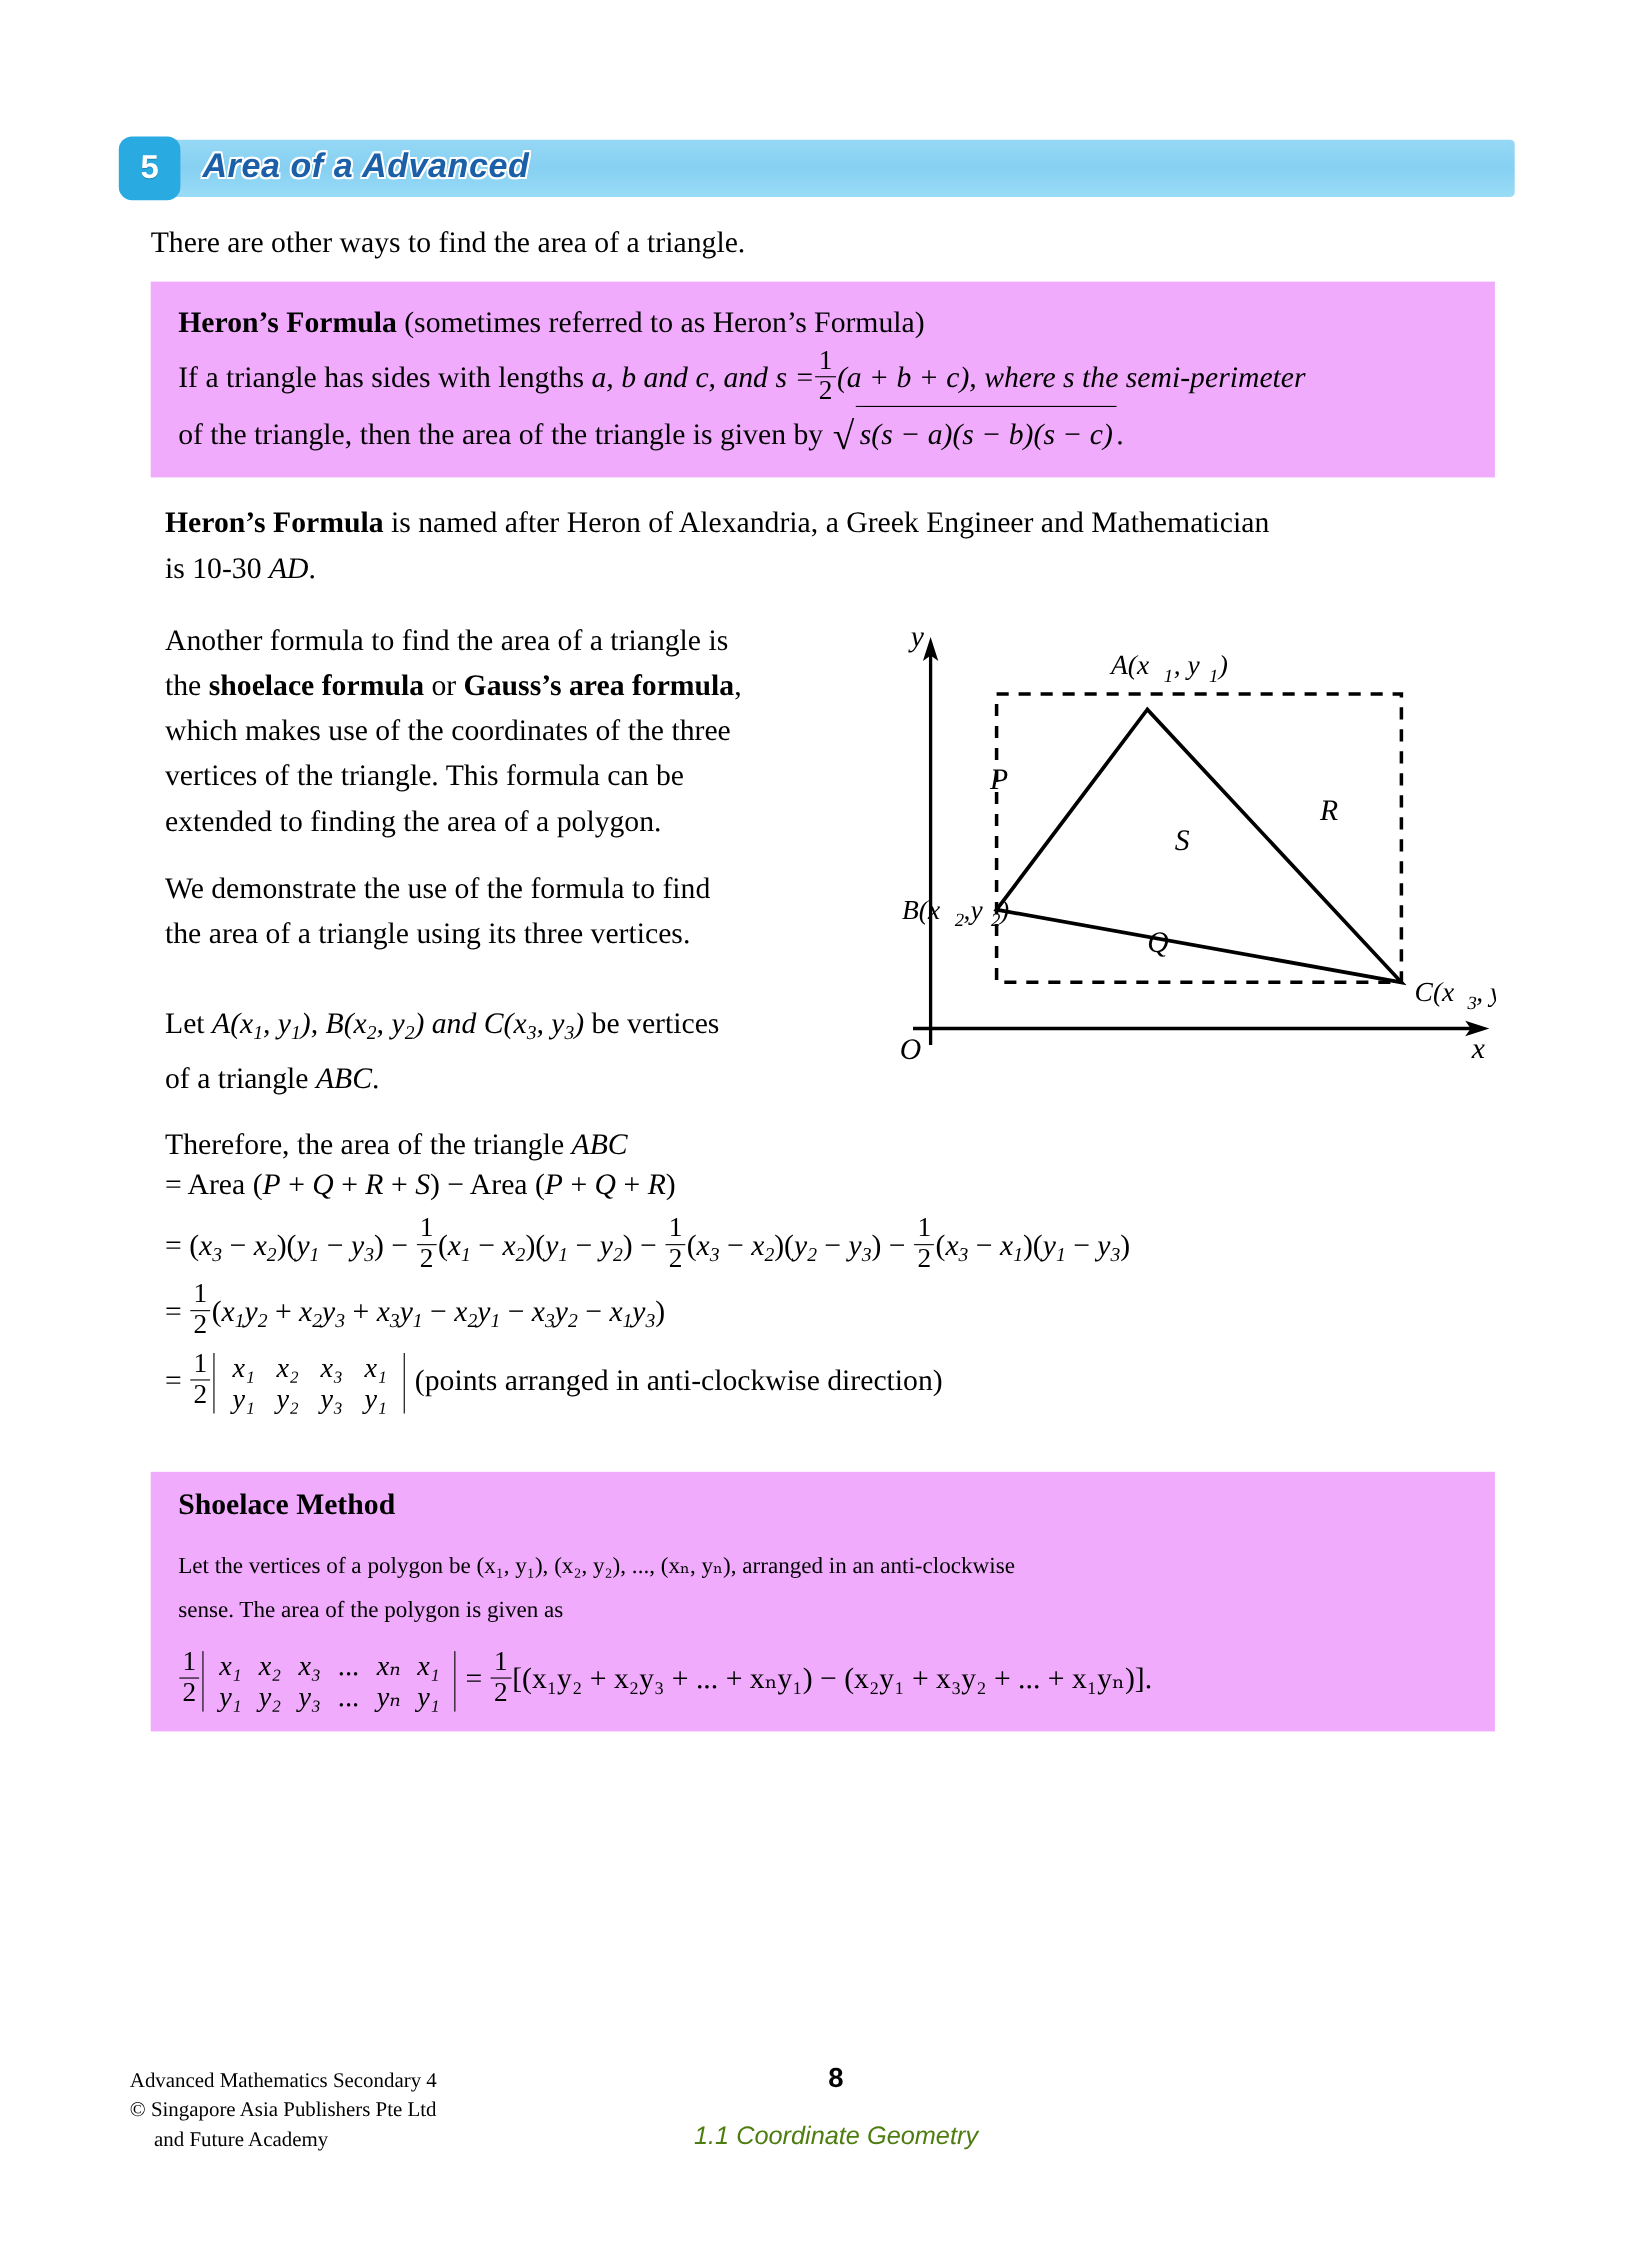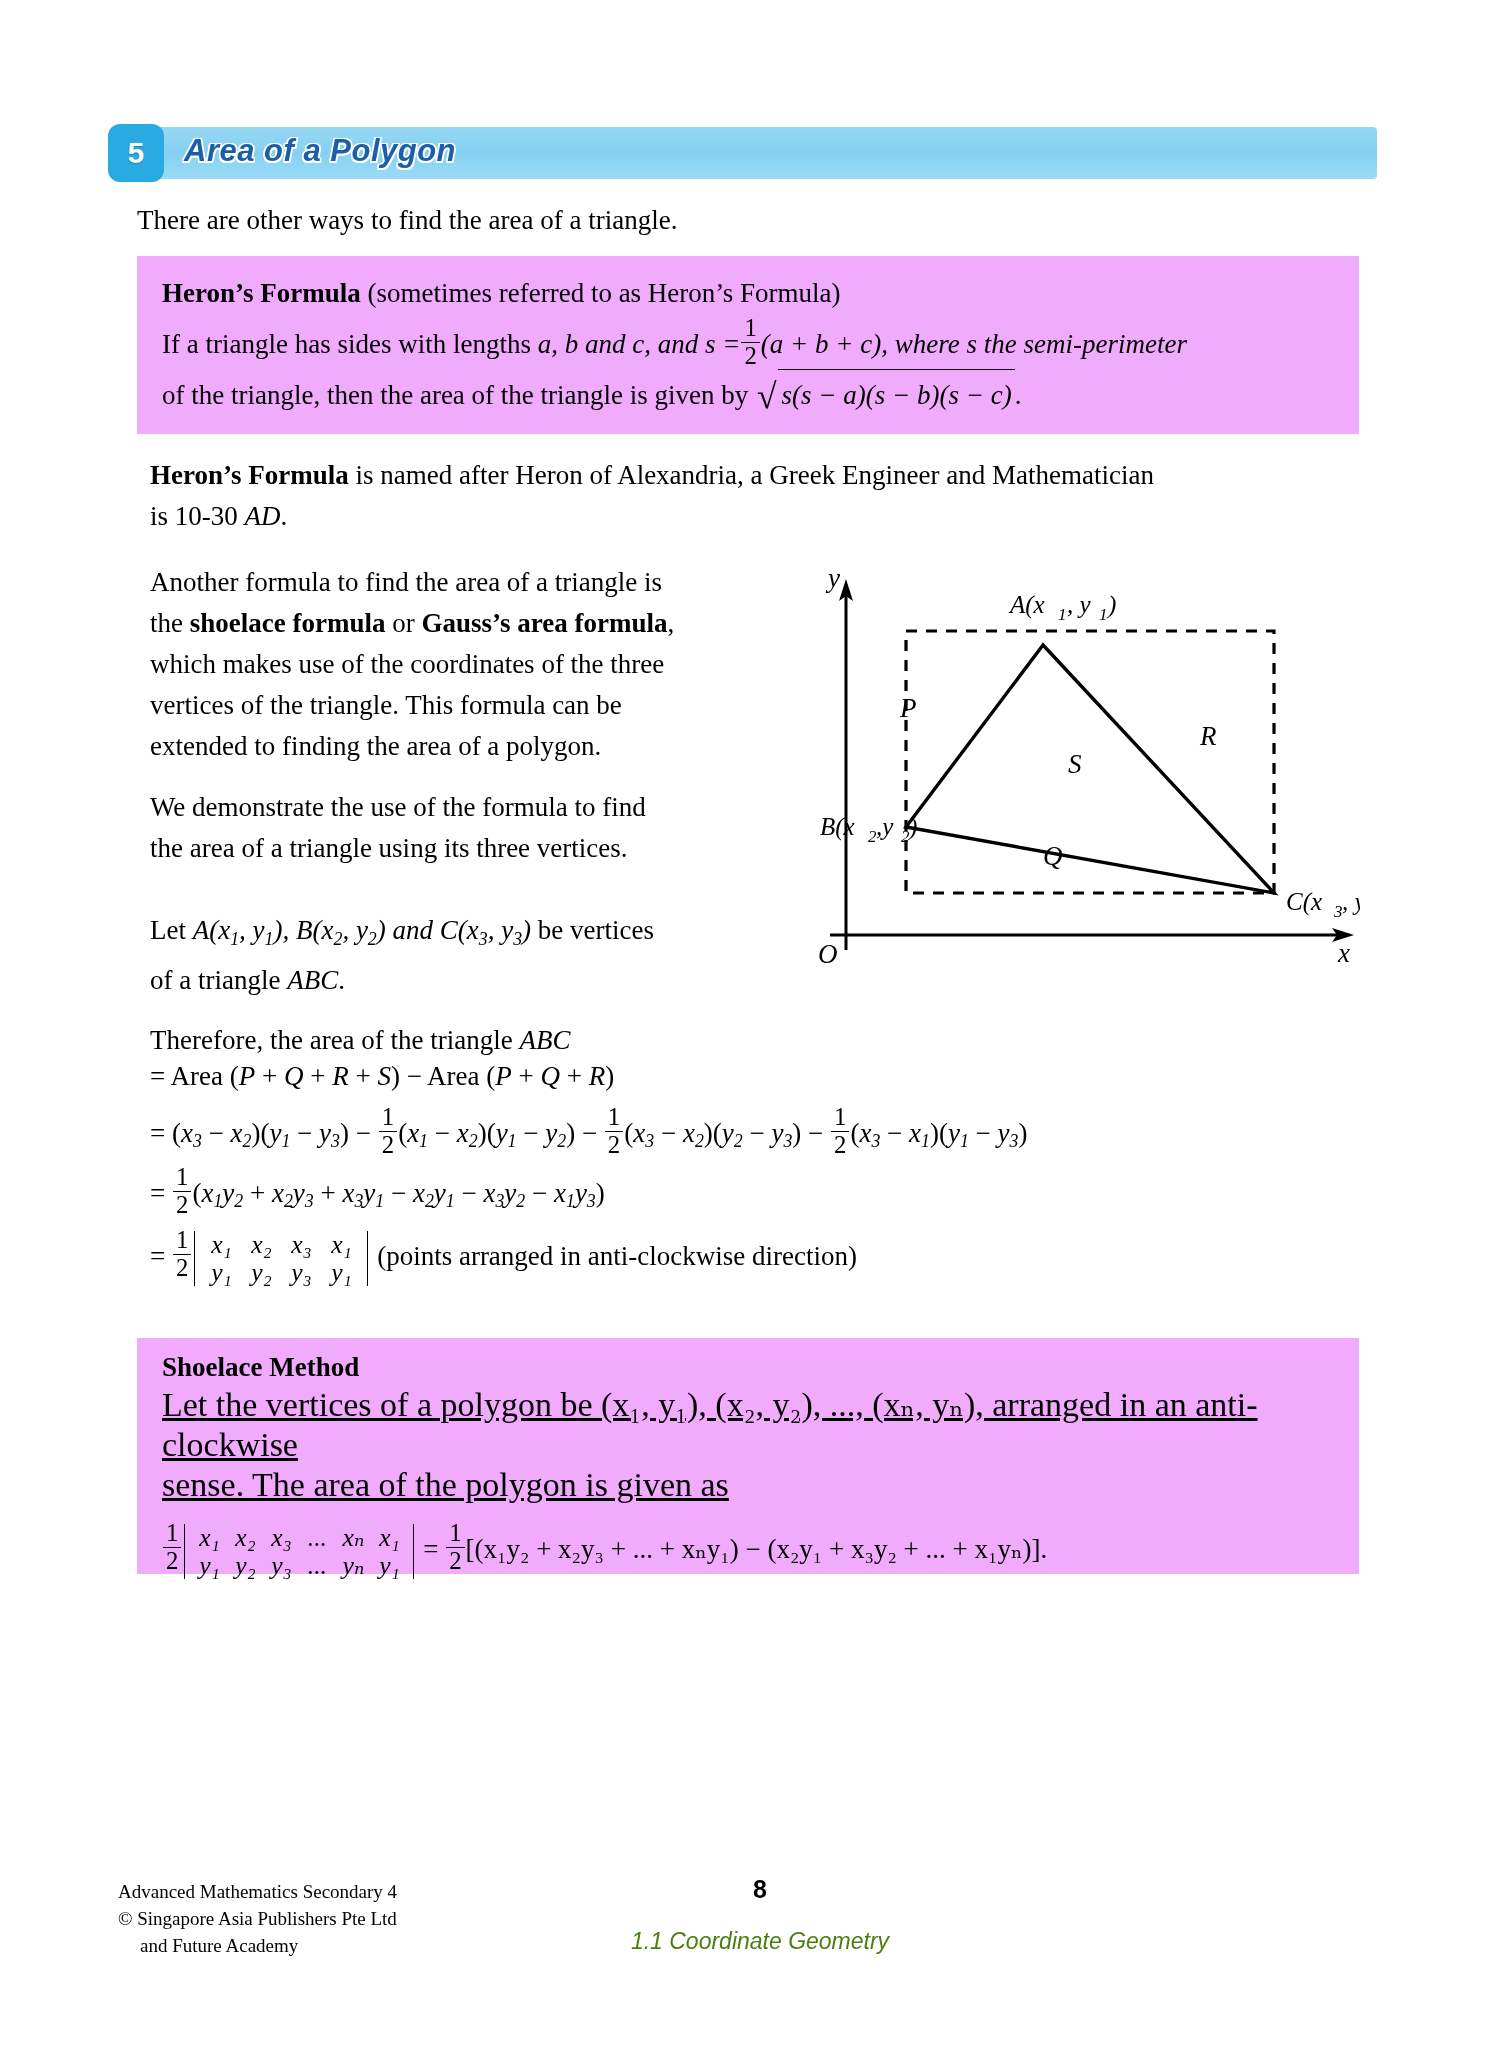--- a/index.html
+++ b/index.html
@@ -233,21 +233,21 @@
     color: #4d7c0f;
   }
 </style>
 </head>
 <body>
 
 <div class="page">
 
   <div class="section-header">
     <div class="section-num">5</div>
-    <div class="section-title">Area of a Polygon</div>
+    <div class="section-title">Area of a Advanced</div>
   </div>
 
   <div class="body-text intro-line">There are other ways to find the area of a triangle.</div>
 
   <div class="callout" id="heron-box">
     <div class="callout-inner">
       <div class="callout-line">
         <b>Heron’s Formula</b><span> (sometimes referred to as Heron’s Formula)</span>
       </div>
       <div class="callout-line">
@@ -343,21 +343,21 @@
       <span class="row">
         <span class="cell">y₁</span><span class="cell">y₂</span><span class="cell">y₃</span><span class="cell">y₁</span>
       </span>
     </span>
     <span>(points arranged in anti-clockwise direction)</span>
   </div>
 
   <div class="callout" id="shoelace-box">
     <div class="callout-inner">
       <div class="callout-title">Shoelace Method</div>
-      <div style="font-size:34px; line-height:40px; margin-top:2px;text-decoration:underline;">
+      <div style="font-size:21px; line-height:40px; margin-top:20px;">
         <span>Let the vertices of a polygon be (x₁, y₁), (x₂, y₂), ..., (xₙ, yₙ), arranged in an anti-clockwise</span><br>
         <span>sense. The area of the polygon is given as</span>
       </div>
       <div style="font-size:27px; margin-top:16px; white-space:nowrap;">
         <span class="frac"><span class="num">1</span><span class="den">2</span></span><span class="det">
           <span class="row">
             <span class="cell narrow">x₁</span><span class="cell narrow">x₂</span><span class="cell narrow">x₃</span><span class="cell narrow">...</span><span class="cell narrow">xₙ</span><span class="cell narrow">x₁</span>
           </span>
           <span class="row">
             <span class="cell narrow">y₁</span><span class="cell narrow">y₂</span><span class="cell narrow">y₃</span><span class="cell narrow">...</span><span class="cell narrow">yₙ</span><span class="cell narrow">y₁</span>

